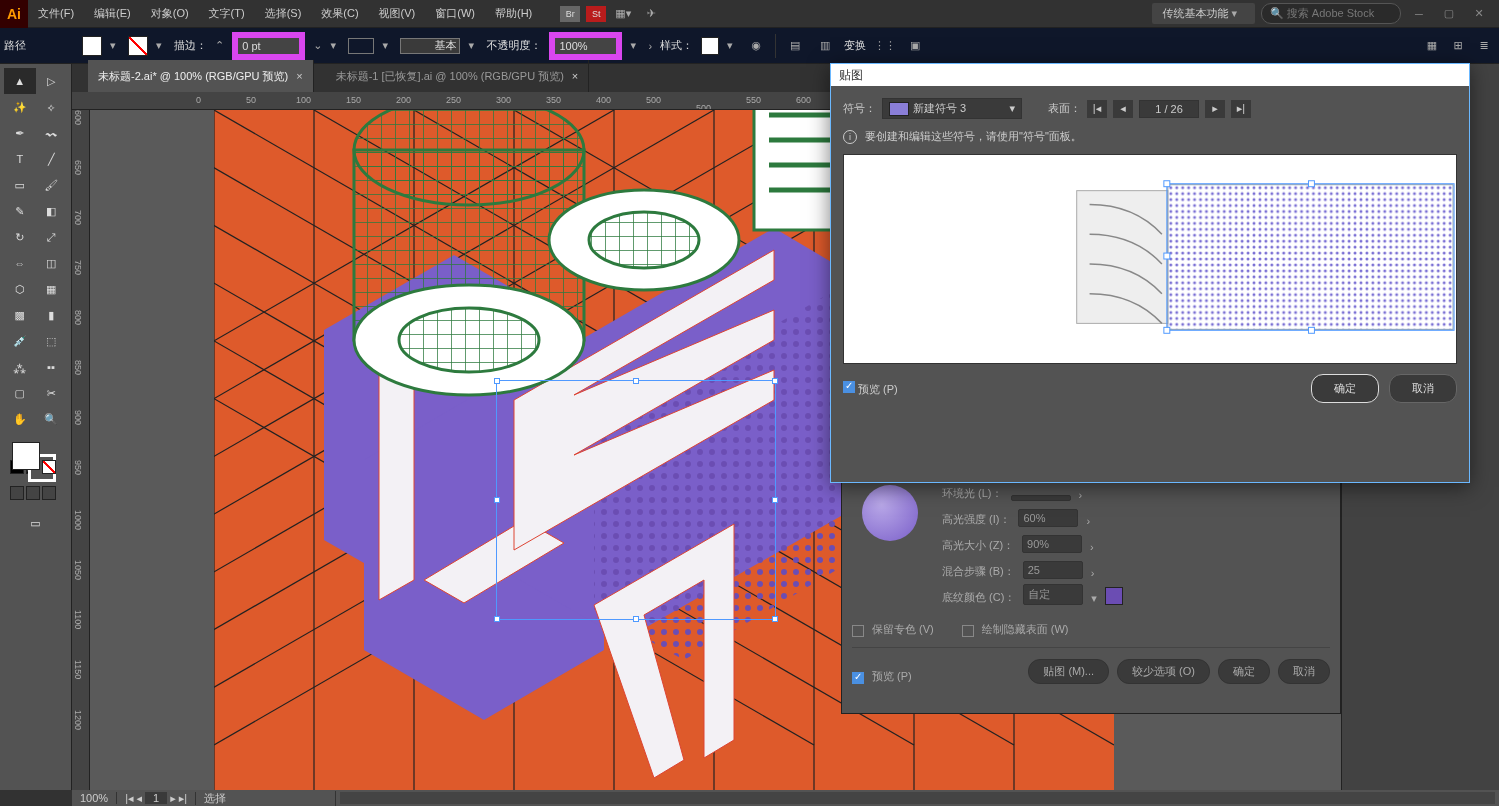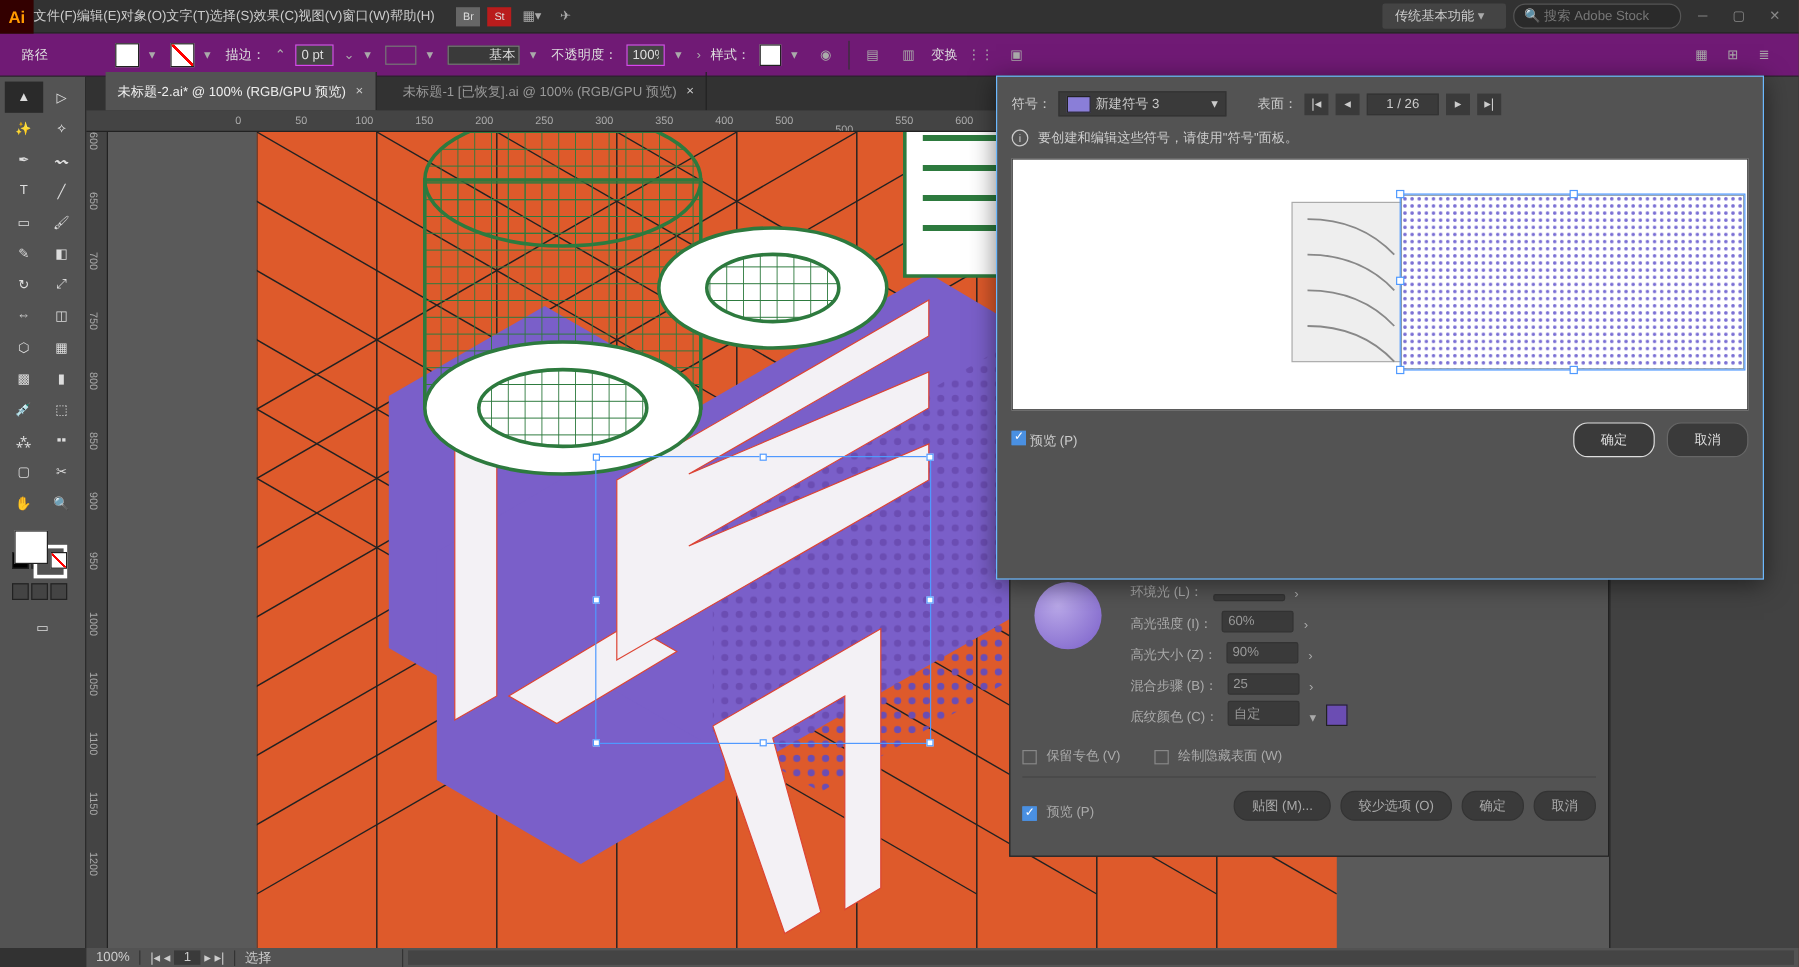--- a/index.html
+++ b/index.html
@@ -1,32 +1,32 @@
 <!DOCTYPE html>
 <html><head>
 <meta charset="utf-8">
 <style>
 * { margin: 0; padding: 0; box-sizing: border-box; font-family: "Microsoft YaHei", sans-serif; font-size: 11px; }
 body { background: #323232; color: #ccc; width: 1499px; height: 806px; overflow: hidden; position: relative; }
 .menubar { height: 28px; background: #323232; display: flex; align-items: center; border-bottom: 1px solid #222; }
 .ai-logo { width: 28px; height: 28px; background: #330000; color: #ff9a00; display: flex; align-items: center; justify-content: center; font-weight: bold; font-size: 14px; }
-.menu-item { padding: 0 0; height: 19px; display: flex; align-items: center; color: #ccc; cursor: pointer; }
+.menu-item { padding: 0 10px; height: 19px; display: flex; align-items: center; color: #ccc; cursor: pointer; }
 .menubar-right { margin-left: auto; display: flex; align-items: center; gap: 6px; padding-right: 8px; }
 .essential-dd { background: #444; padding: 3px 18px 3px 10px; border-radius: 2px; text-align: center; }
 .search-box { background: #2a2a2a; border: 1px solid #555; border-radius: 10px; padding: 2px 8px; width: 140px; color: #888; }
 .win-btn { width: 24px; height: 20px; display:flex; align-items:center; justify-content:center; color:#888; }
 
-.control-bar { height: 36px; background: #701a75; display: flex; align-items: center; padding: 0 18px; border-bottom: 1px solid #222; gap: 8px; }
+.control-bar { height: 36px; background: #0f172a; display: flex; align-items: center; padding: 0 4px; border-bottom: 1px solid #222; gap: 8px; }
 .cb-label { color: #ddd; }
 .swatch { width: 20px; height: 20px; border: 1px solid #222; display: inline-block; }
 .swatch.white { background: #fff; }
 .swatch.none { background: #fff; position: relative; }
 .swatch.none::after { content:""; position:absolute; left:0; top:0; right:0; bottom:0; background: linear-gradient(45deg, transparent 45%, red 45%, red 55%, transparent 55%); }
 .dd-arrow { width: 10px; color:#aaa; }
-.num-input { background:#444; border:1px solid #d946ef; color:#ddd; padding:2px 4px; width:32px; }
+.num-input { background:#444; border:6px solid #d946ef; color:#ddd; padding:2px 4px; width:73px; }
 .cb-icon { width:22px; height:22px; display:flex; align-items:center; justify-content:center; color:#aaa; }
 
 .tabs-bar { height: 28px; background: #323232; display: flex; align-items: flex-end; padding-left: 76px; }
 .doc-tab { height: 26px; padding: 16px 10px; display: flex; align-items: center; gap: 8px; border-right: 1px solid #222; color: #999; margin-left: 12px; }
 .doc-tab.active { background: #535353; color: #eee; }
 .tab-close { color: #ccc; }
 
 .tool-panel { position: absolute; left: 0; top: 64px; bottom: 16px; width: 72px; background: #535353; display: grid; grid-template-columns: 1fr 1fr; grid-auto-rows: 26px; align-content: start; padding: 4px; gap: 0; border-right: 1px solid #222; }
 .tool-btn { display:flex; align-items:center; justify-content:center; color:#ddd; }
 .tool-btn.sel { background: #2a2a2a; }
@@ -361,20 +361,21 @@
       <span>预览 (P)</span>
     <div style="flex:1"></div>
     <div class="panel-btn">贴图 (M)...</div>
     <div class="panel-btn">较少选项 (O)</div>
     <div class="panel-btn">确定</div>
     <div class="panel-btn">取消</div>
   </div>
 </div>
 
 <div class="dialog">
+  <div class="dialog-title">贴图</div>
   <div class="dialog-body">
     <div class="dlg-row">
       <span>符号：</span>
       <div class="dlg-dd" style="width:140px">
         <span class="symbol-sw"></span>
         <span>新建符号 3</span>
         <span style="margin-left:auto">▾</span>
       </div>
       <div style="width:14px"></div>
       <span>表面：</span>

